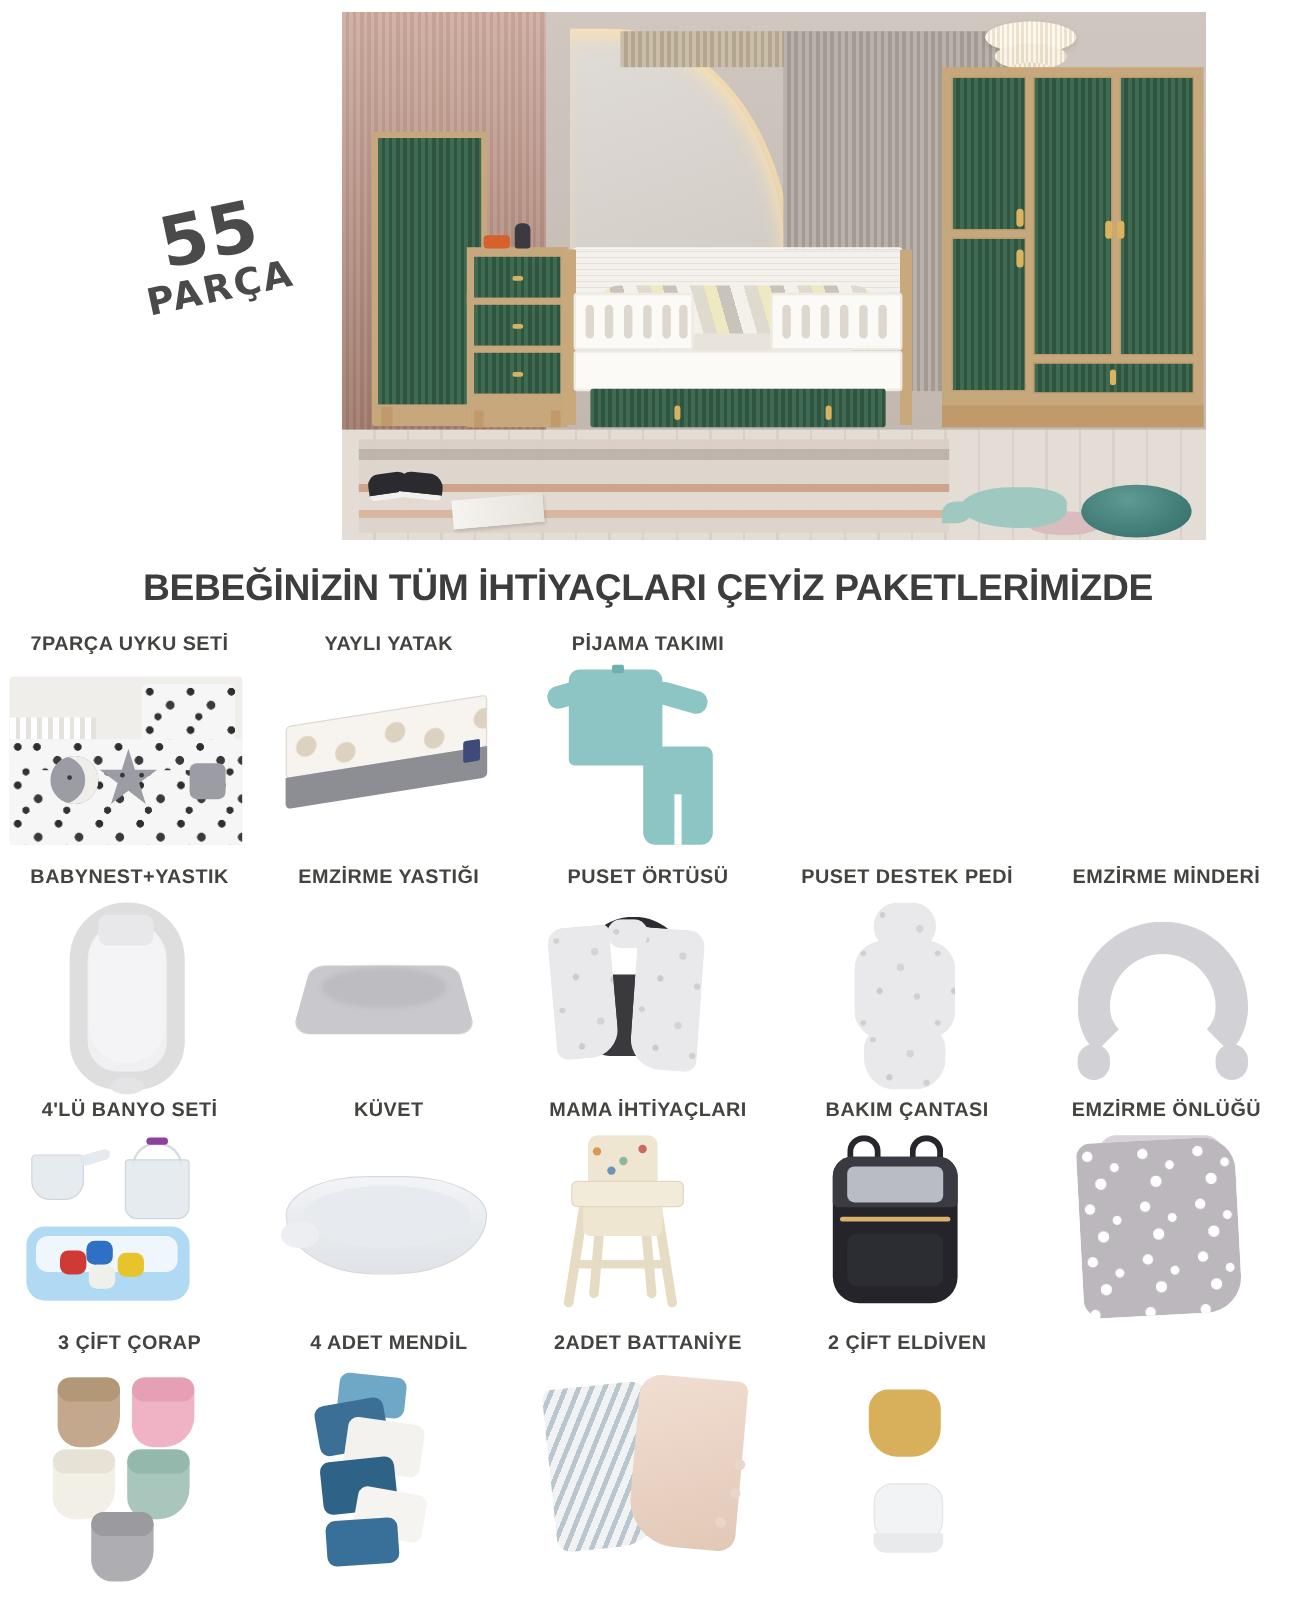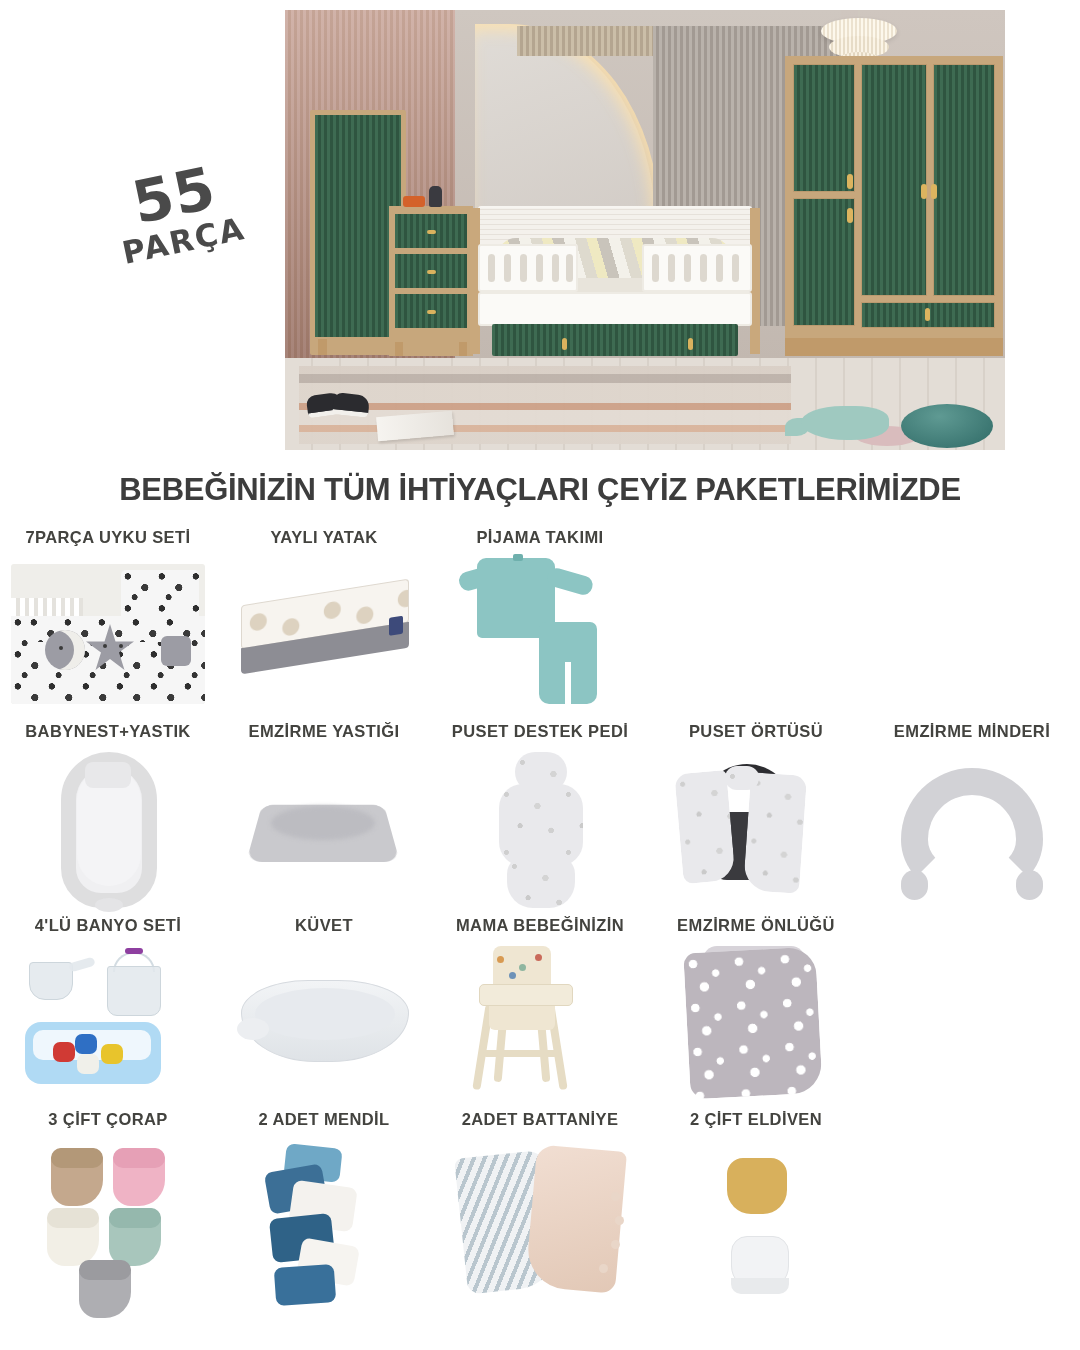--- a/index.html
+++ b/index.html
@@ -144,21 +144,21 @@
     background:#d9bcbd; border-radius:50%; }
 
   
   .headline { position:absolute; left:0; top:472px; width:1080px; text-align:center;
     font-size:31px; font-weight:bold; color:#3d3d3d; letter-spacing:-.3px;
     font-family:"Liberation Sans", sans-serif; }
 
   
   .grid { position:absolute; left:0; top:524px; width:1080px; }
   .row { display:flex; width:1080px; }
-  .cell { width:216px; display:flex; flex-direction:column; align-items:center; }
+  .cell { width:216px; display:flex; flex-direction:column; }
   .cell-label { font-size:16.5px; font-weight:bold; color:#43433f; letter-spacing:.4px;
     text-align:center; height:26px; line-height:26px; white-space:nowrap; }
   .cell-img { width:210px; height:168px; position:relative; }
   .r4 .cell-img { height:188px; }
   .sp { background-image:
       radial-gradient(circle at 12% 18%, #cfcfcf 2.2px, transparent 2.6px),
       radial-gradient(circle at 62% 38%, #d4d4d4 3px, transparent 3.4px),
       radial-gradient(circle at 34% 72%, #cacaca 2.4px, transparent 2.8px),
       radial-gradient(circle at 84% 80%, #d0d0d0 2.6px, transparent 3px);
     background-color:#e9e9ec; background-size:62px 58px; }
@@ -594,37 +594,37 @@
         </div>
       </div>
       <div class="cell">
         <div class="cell-label">EMZİRME YASTIĞI</div>
         <div class="cell-img">
           <div class="np sp"></div>
             <div class="np-d"></div>
         </div>
       </div>
       <div class="cell">
+        <div class="cell-label">PUSET ÖRTÜSÜ</div>
+        <div class="cell-img">
+          <div class="cs-h"></div>
+            <div class="cs-seat"></div>
+          <div class="cs-cloth-l sp"></div>
+            <div class="cs-cloth-r sp"></div>
+            <div class="cs-knot sp"></div>
+        </div>
+      </div>
+      <div class="cell">
         <div class="cell-label">PUSET DESTEK PEDİ</div>
         <div class="cell-img">
           <div class="sp-pad">
             <div class="sp-h sp"></div>
               <div class="sp-b sp"></div>
               <div class="sp-f sp"></div>
           </div>
-        </div>
-      </div>
-      <div class="cell">
-        <div class="cell-label">PUSET ÖRTÜSÜ</div>
-        <div class="cell-img">
-          <div class="cs-h"></div>
-            <div class="cs-seat"></div>
-          <div class="cs-cloth-l sp"></div>
-            <div class="cs-cloth-r sp"></div>
-            <div class="cs-knot sp"></div>
         </div>
       </div>
       <div class="cell">
         <div class="cell-label">EMZİRME MİNDERİ</div>
         <div class="cell-img">
           <div class="up sp" style="background:transparent"></div>
           <div class="up-l"></div>
             <div class="up-r"></div>
         </div>
       </div>
@@ -649,34 +649,46 @@
       </div>
       <div class="cell">
         <div class="cell-label">KÜVET</div>
         <div class="cell-img">
           <div class="tub"></div>
             <div class="tub-in"></div>
             <div class="tub-lip"></div>
         </div>
       </div>
       <div class="cell">
-        <div class="cell-label">MAMA BEBEĞİNİZİN</div>
+        <div class="cell-label">MAMA İHTİYAÇLARI</div>
         <div class="cell-img">
           <div class="hc-lg hc-l1"></div>
             <div class="hc-lg hc-l2"></div>
           <div class="hc-lg hc-l3"></div>
             <div class="hc-lg hc-l4"></div>
           <div class="hc-xb"></div>
           <div class="hc-back"></div>
             <div class="hc-seat"></div>
             <div class="hc-tray"></div>
           <div class="hc-dot" style="left:62px;top:18px;background:#d89a52"></div>
           <div class="hc-dot" style="left:84px;top:26px;background:#8fb6a0"></div>
           <div class="hc-dot" style="left:100px;top:16px;background:#c96a5a"></div>
           <div class="hc-dot" style="left:74px;top:34px;background:#6e92b8"></div>
+        </div>
+      </div>
+      <div class="cell">
+        <div class="cell-label">BAKIM ÇANTASI</div>
+        <div class="cell-img">
+          <div class="bp-h1"></div>
+            <div class="bp-h2"></div>
+          <div class="bp"></div>
+            <div class="bp-top"></div>
+            <div class="bp-pan"></div>
+          <div class="bp-zip"></div>
+            <div class="bp-pkt"></div>
         </div>
       </div>
       <div class="cell">
         <div class="cell-label">EMZİRME ÖNLÜĞÜ</div>
         <div class="cell-img">
           <div class="na2"></div>
           <div class="na" style="background-color:#bcb6bd;
             background-image:
               radial-gradient(circle at 20% 25%, #fff 4px, transparent 4.6px),
               radial-gradient(circle at 68% 48%, #fff 3.4px, transparent 4px),
@@ -701,21 +713,21 @@
             </div>
           <div class="sock" style="left:106px;top:76px;background:#a8c6bc">
               <div class="cuff" style="background:#95b8ad"></div>
             </div>
           <div class="sock" style="left:76px;top:128px;background:#aeaeb2">
               <div class="cuff" style="background:#9b9b9f"></div>
             </div>
         </div>
       </div>
       <div class="cell">
-        <div class="cell-label">2 ADET MENDİL</div>
+        <div class="cell-label">4 ADET MENDİL</div>
         <div class="cell-img">
           <div class="md md-top"></div>
             <div class="md md1"></div>
             <div class="md md2"></div>
           <div class="md md3"></div>
             <div class="md md4"></div>
             <div class="md md5"></div>
         </div>
       </div>
       <div class="cell">

